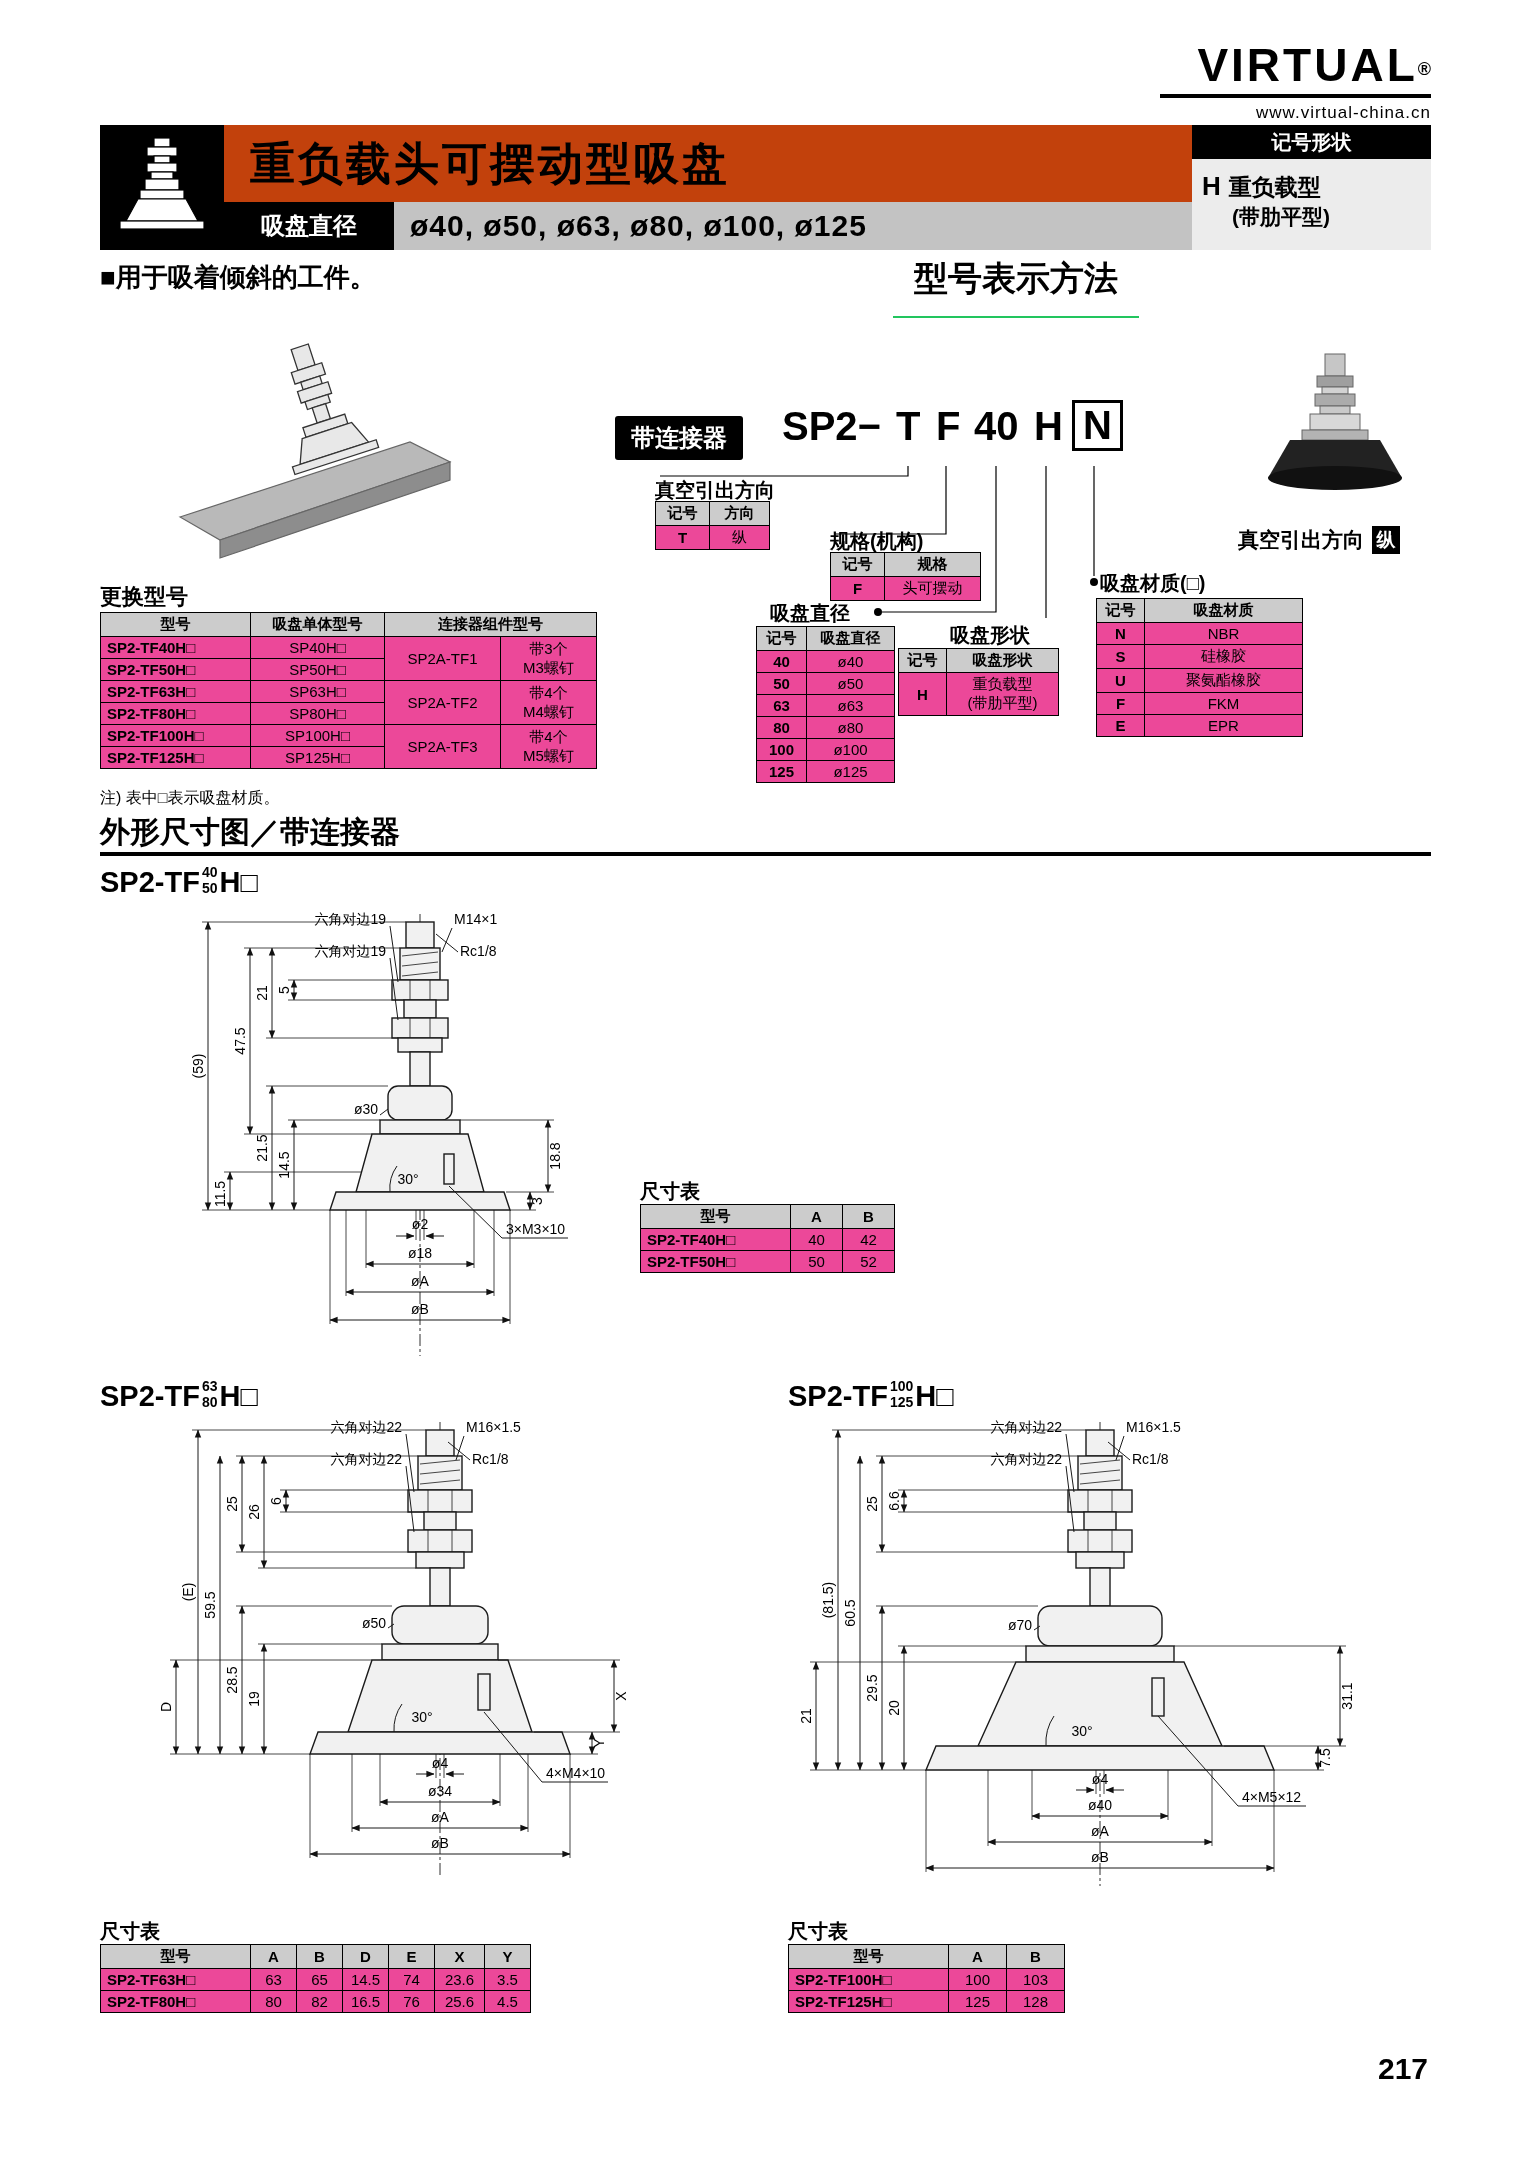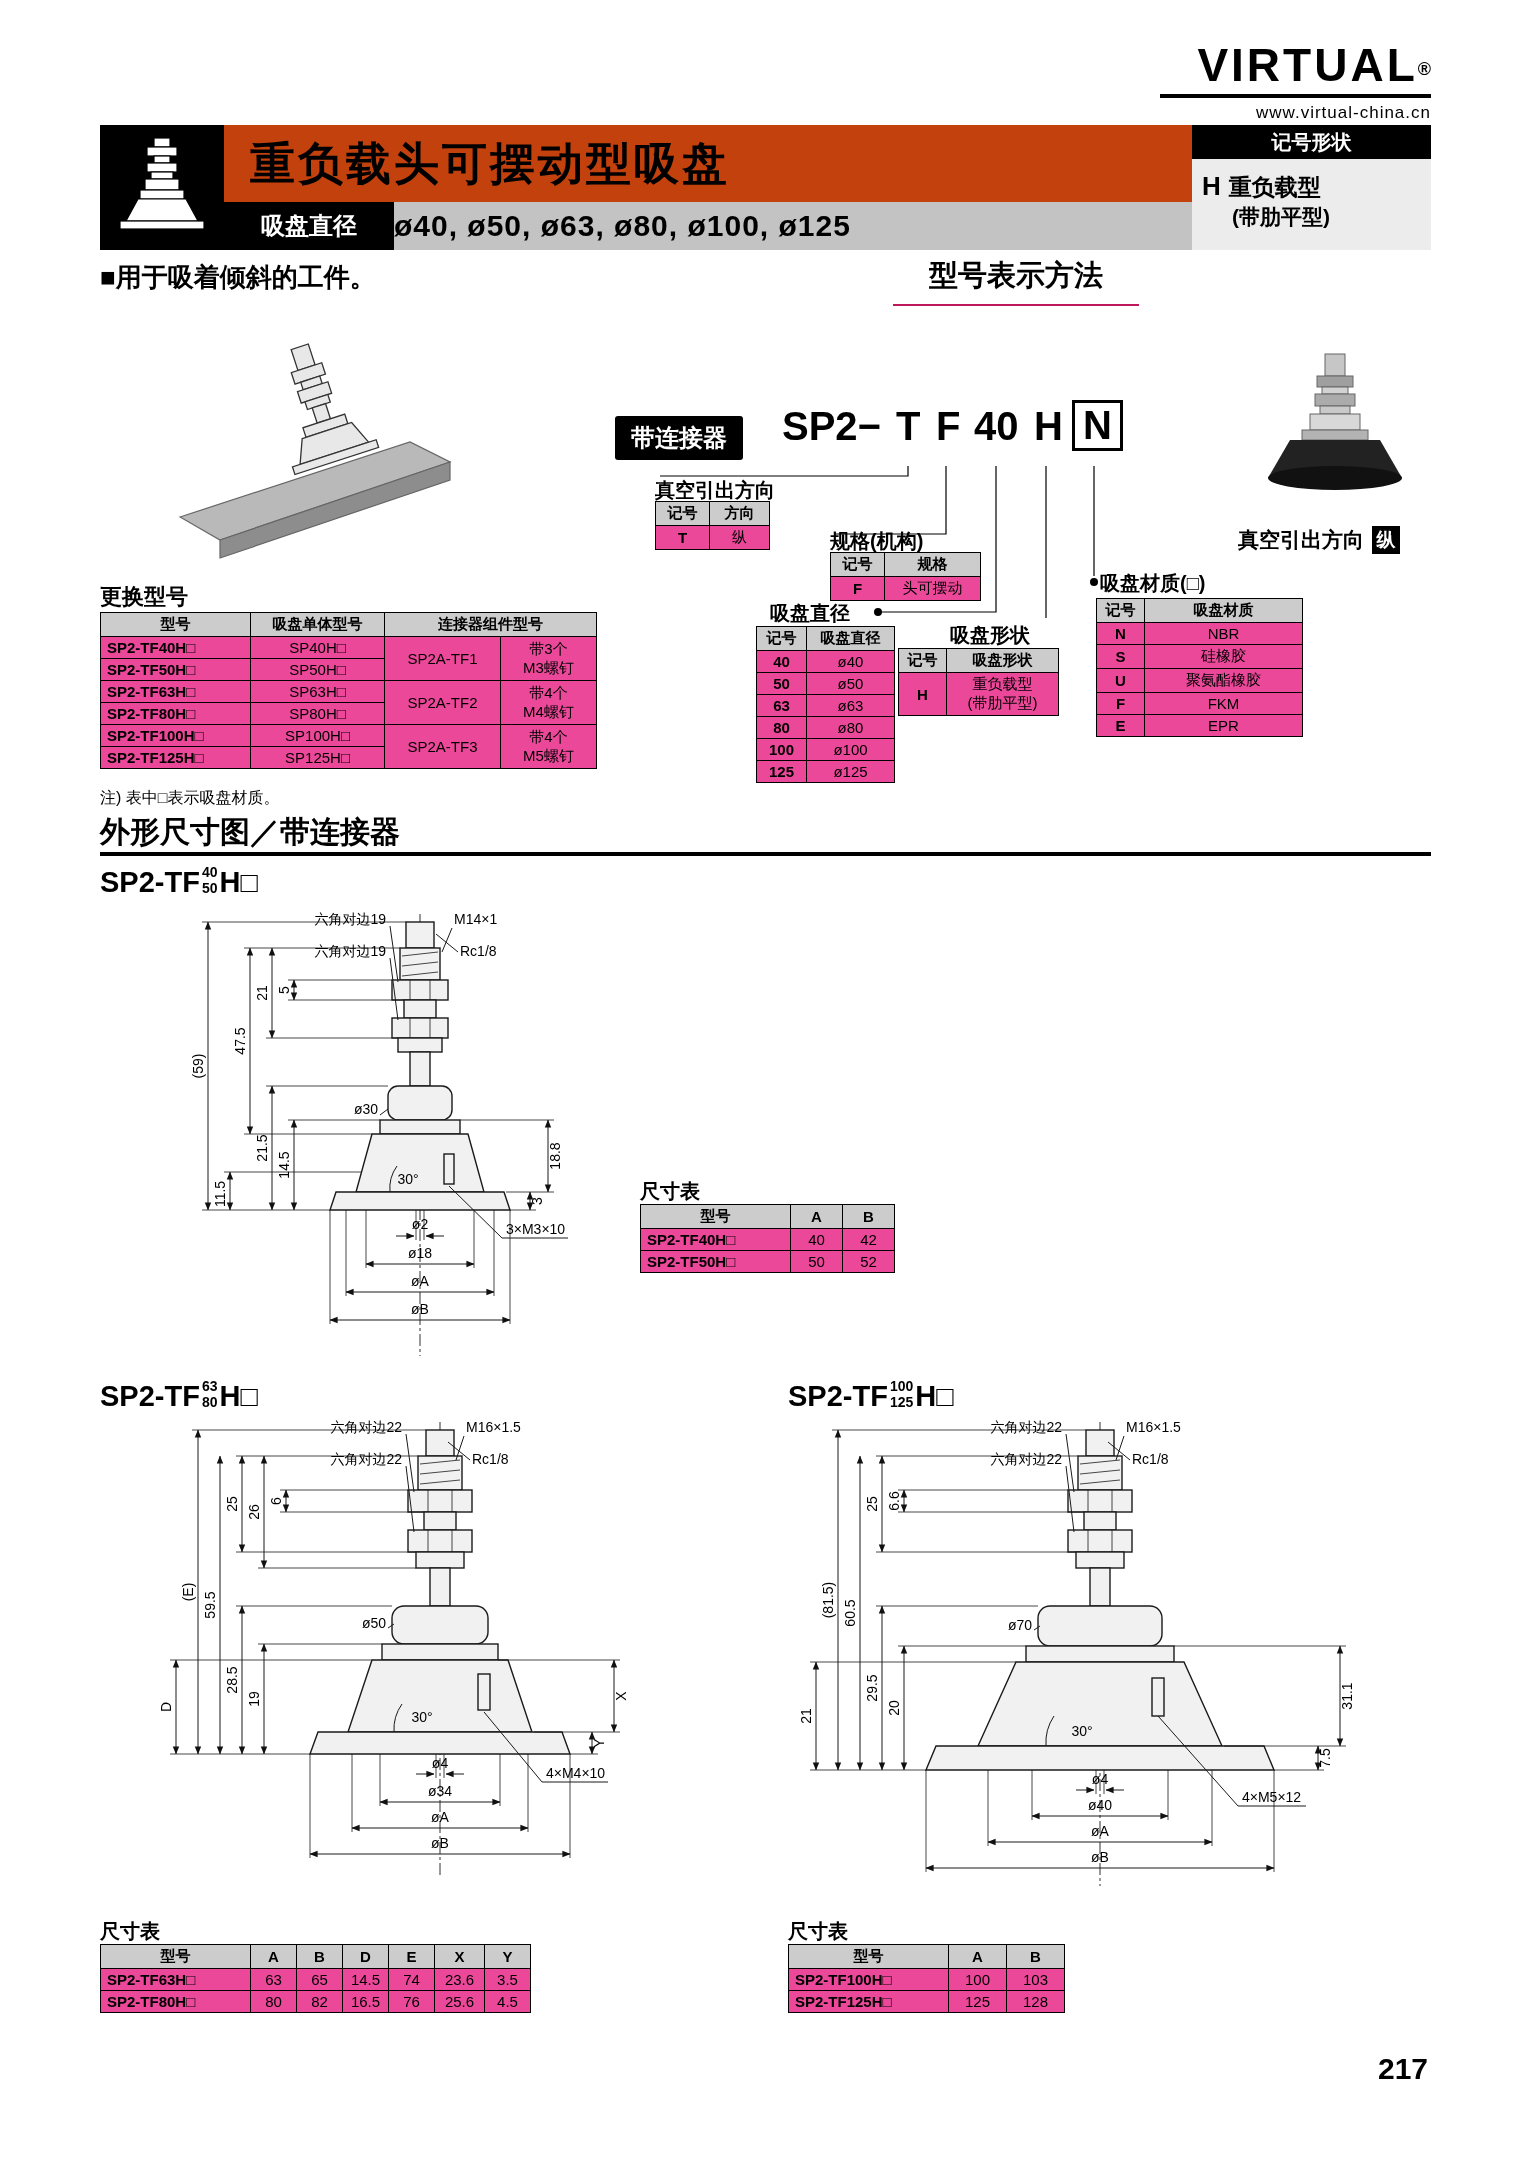--- a/index.html
+++ b/index.html
@@ -9,28 +9,28 @@
 .abs{position:absolute}
 
 .logo-text{font-size:46px;font-weight:bold;letter-spacing:3px}
 .logo-reg{font-size:18px;vertical-align:super;font-weight:bold}
 .logo-rule{height:4px;background:#000;margin-top:2px}
 .logo-url{font-size:17px;text-align:right;margin-top:5px;letter-spacing:1px}
 
 .hdr-icon{background:#000;display:flex;align-items:center;justify-content:center}
 .hdr-title{font-size:45px;font-weight:bold;letter-spacing:3px;display:flex;align-items:center;padding-left:26px;background:#c2410c}
 .dia-label{background:#000;color:#fff;font-size:24px;font-weight:bold;display:flex;align-items:center;justify-content:center}
-.dia-values{background:#c3c3c3;font-size:30px;font-weight:bold;display:flex;align-items:center;letter-spacing:1px}
+.dia-values{background:#c3c3c3;font-size:30px;font-weight:bold;display:flex;align-items:center;padding-left:16px;letter-spacing:1px}
 .sym-bar{background:#000;color:#fff;font-size:20px;font-weight:bold;display:flex;align-items:center;justify-content:center}
 .sym-body{background:#ececec;padding:12px 10px;height:91px}
 .sym-line1{font-size:23px;font-weight:bold}
 .sym-code{font-size:26px;margin-right:8px}
 .sym-sub{font-size:21px;font-weight:bold;padding-left:30px}
 .intro{font-size:26px;font-weight:bold}
-.sec-title{font-size:29px;font-weight:bold;border-bottom:2px solid #be185d;padding-bottom:8px;text-align:center}
+.sec-title{font-size:34px;font-weight:bold;border-bottom:2px solid #22c55e;padding-bottom:14px;text-align:center}
 .badge{background:#000;color:#fff;font-size:24px;font-weight:bold;display:flex;align-items:center;justify-content:center;border-radius:3px}
 .code{font-size:40px;font-weight:bold}
 .code-n{border:3px solid #000;padding:0 8px}
 .tlabel{font-size:20px;font-weight:bold;white-space:nowrap}
 .dtable{border-collapse:collapse;font-size:15px;background:#ec4899}
 .dtable th{background:#ccc;border:1.5px solid #000;font-weight:bold;padding:2px 5px;text-align:center}
 .dtable td{border:1.5px solid #000;padding:2px 6px;text-align:center}
 .dtable .m{font-weight:bold;text-align:left}
 .dtable .c{font-weight:bold}
 .note{font-size:16px}

